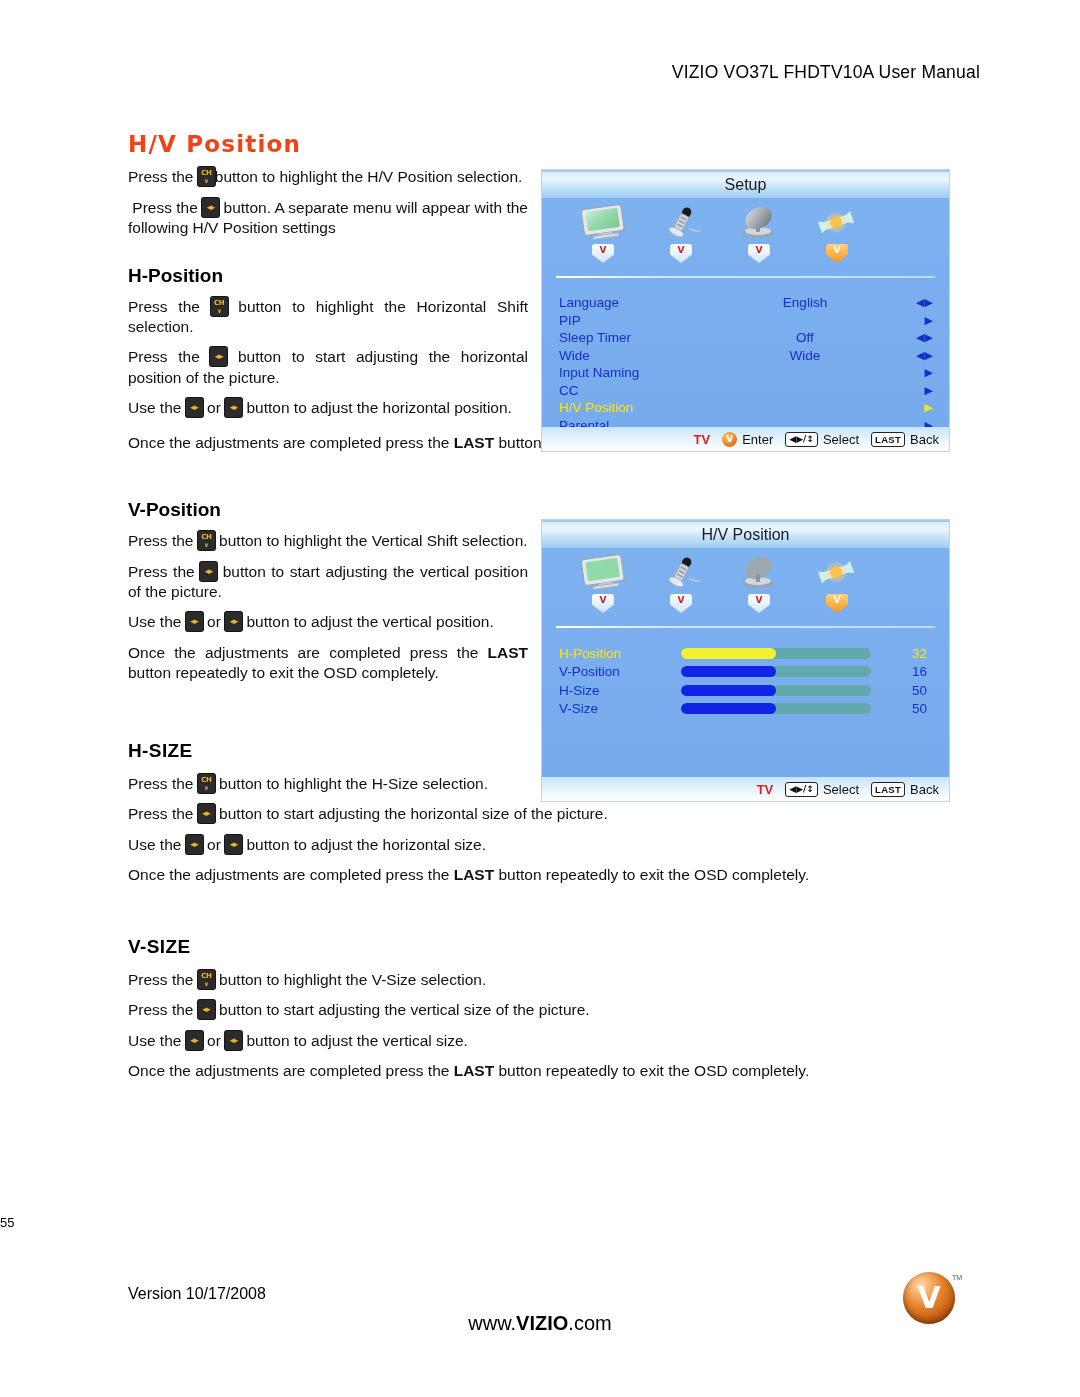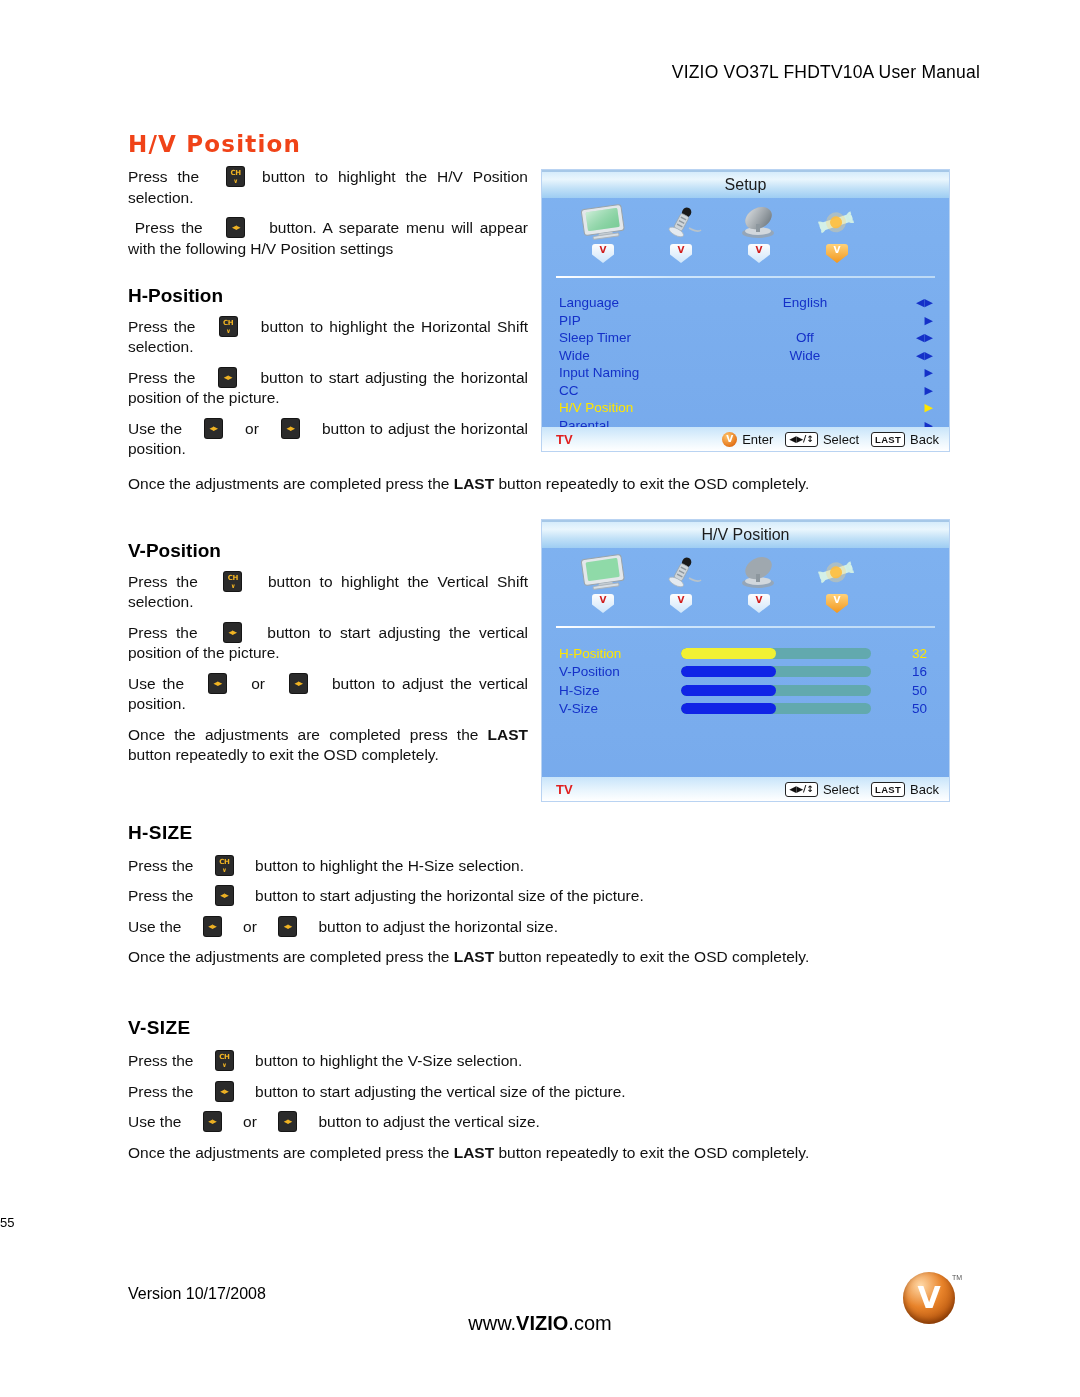--- a/index.html
+++ b/index.html
@@ -76,21 +76,21 @@
 
   
   .btn-ico {
     display: inline-block;
     vertical-align: -4px;
     width: 17px;
     height: 19px;
     background: #2b2b2b;
     border-radius: 2px;
     position: relative;
-    margin: 0 18px;
+    margin: 0 0;
     box-shadow: 0 0 0 1px #151515;
   }
   .btn-ico span.g {
     position: absolute;
     inset: 0;
     color: #f0b323;
     font-size: 9px;
     line-height: 19px;
     text-align: center;
     font-family: "DejaVu Sans", sans-serif;
@@ -237,20 +237,21 @@
     display: flex;
     align-items: center;
     padding: 0 10px 0 14px;
     font-size: 13px;
     color: #111;
   }
   .osd-footer .src {
     color: #e02020;
     font-weight: bold;
     flex: 1;
+    text-align: right;
   }
   .osd-footer .hint {
     display: flex;
     align-items: center;
     gap: 5px;
     margin-left: 12px;
   }
   .v-badge {
     width: 15px; height: 15px;
     border-radius: 50%;

